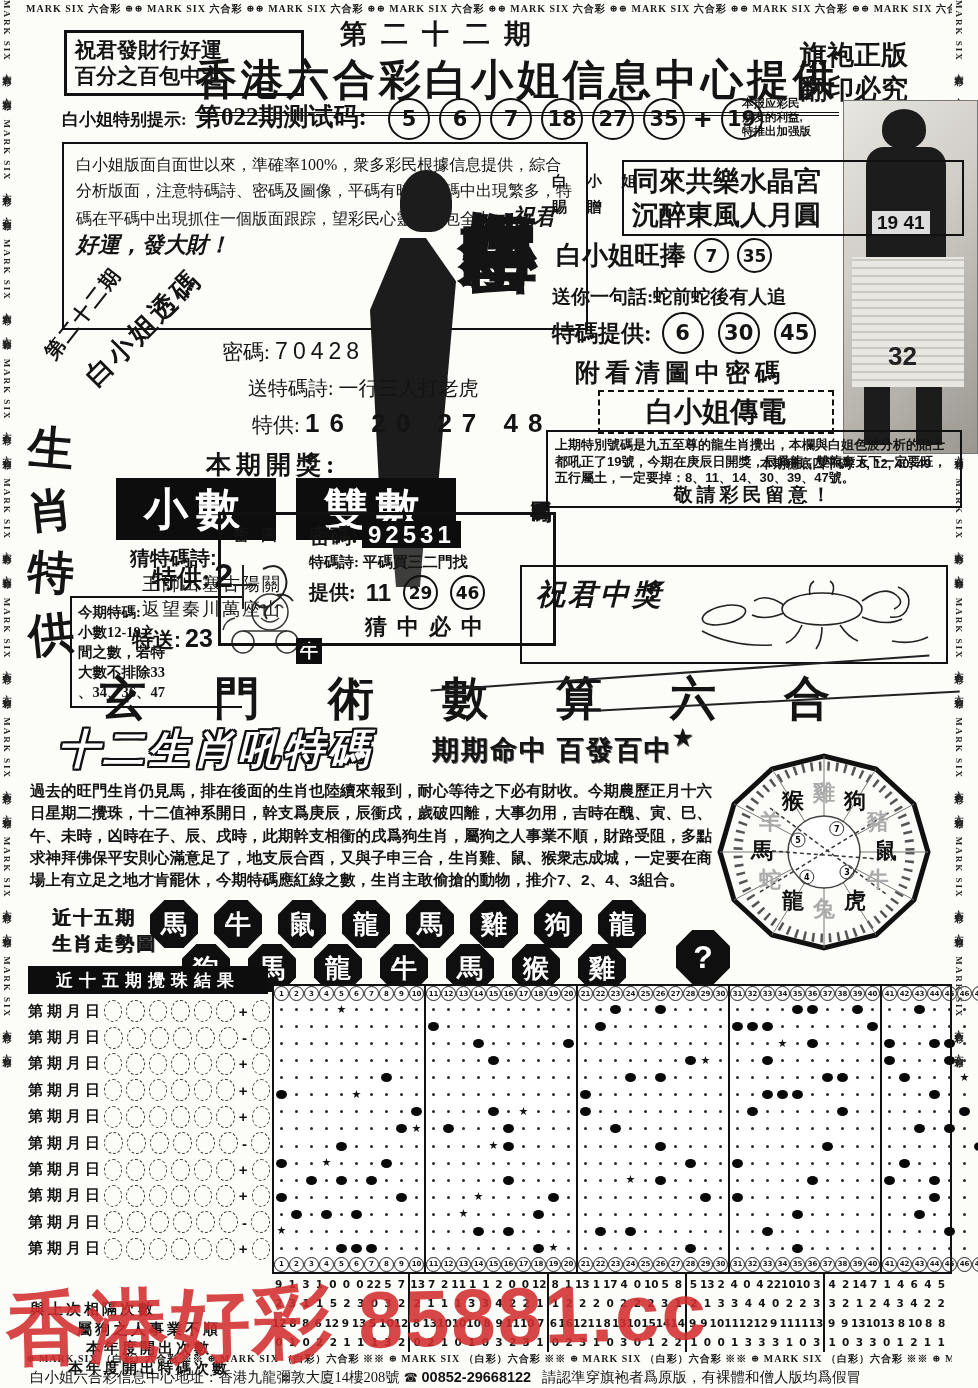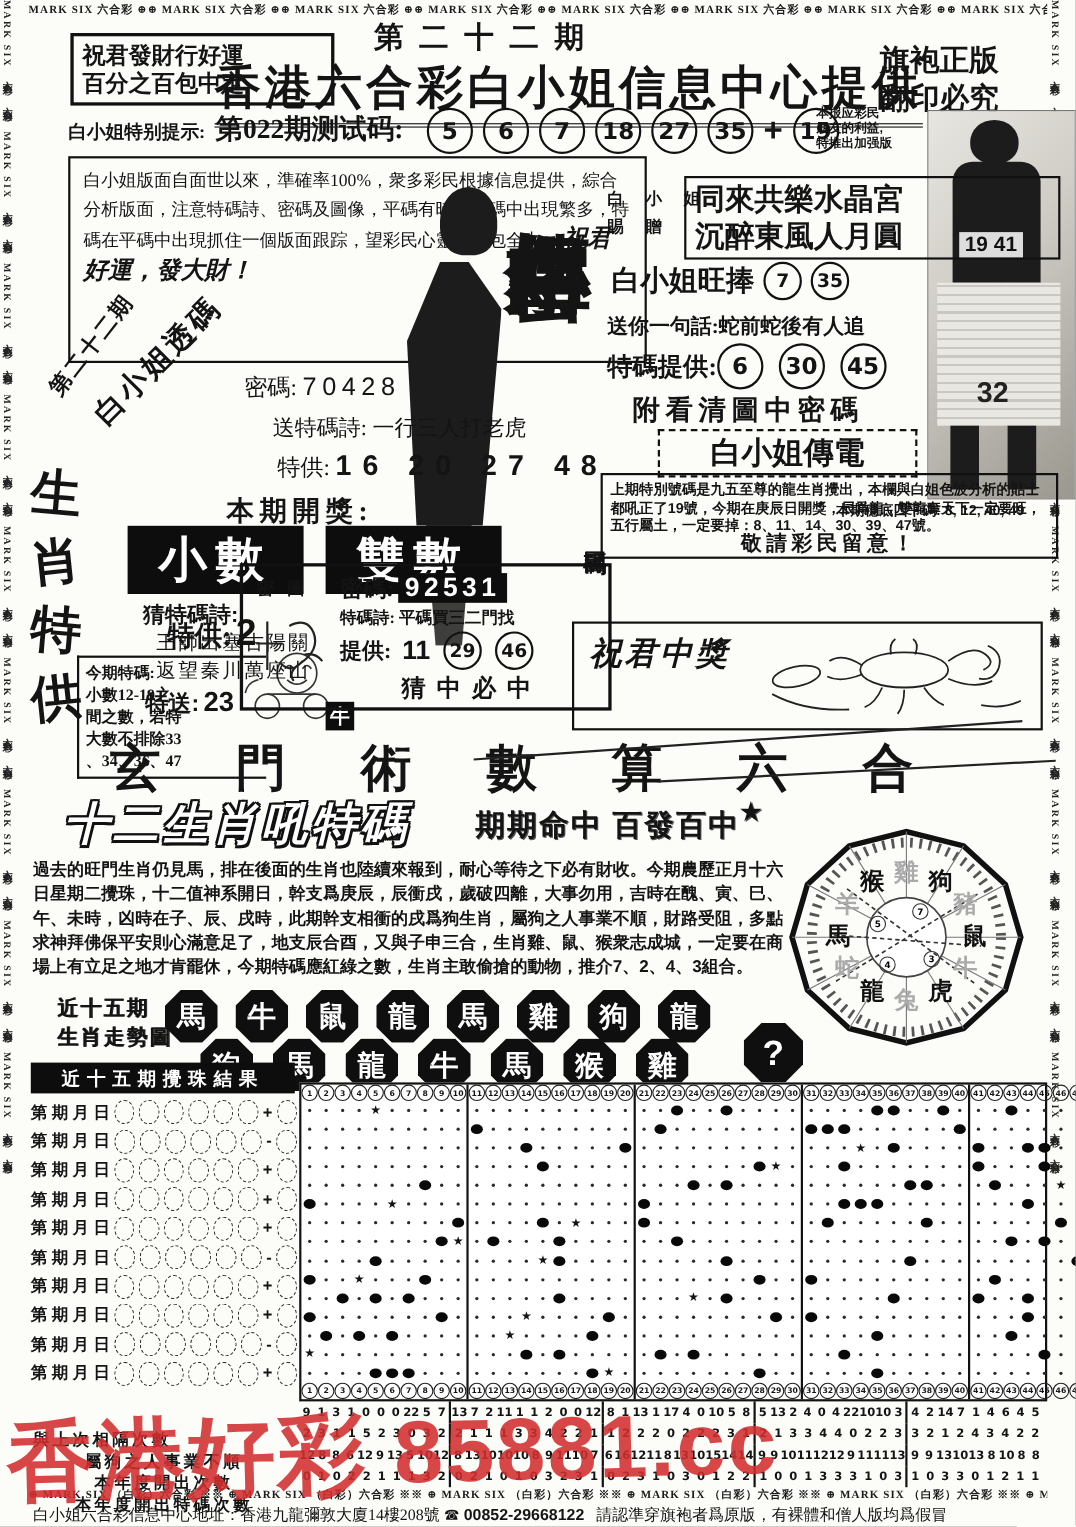--- a/index.html
+++ b/index.html
@@ -131,21 +131,21 @@
   <div class="abs" style="left:556px;top:238px;display:flex;align-items:center;gap:8px;">
     <span class="b" style="font-size:26px;">白小姐旺捧</span>
     <span id="wangNums" style="display:flex;gap:8px;">
         <span class="circ c30">7</span>
         <span class="circ c30">35</span>
       </span>
   </div>
   <div class="abs b" style="left:552px;top:284px;font-size:19px;">
     <span>送你一句話:</span><span>蛇前蛇後有人追</span>
   </div>
-  <div class="abs" style="left:552px;top:312px;display:flex;align-items:center;">
+  <div class="abs" style="left:552px;top:312px;display:flex;align-items:center;gap:10px;">
     <span class="b" style="font-size:23px;">特碼提供:</span>
     <span id="tmNums" style="display:flex;gap:14px;">
         <span class="circ c36">6</span>
         <span class="circ c36">30</span>
         <span class="circ c36">45</span>
       </span>
   </div>
   <div class="abs b" style="left:575px;top:356px;font-size:25px;letter-spacing:5px;">附看清圖中密碼</div>
   <div class="abs b" style="left:598px;top:390px;width:232px;border:2px dashed #111;text-align:center;font-size:28px;padding:1px 0;">白小姐傳電</div>
   <div class="abs box sans" style="left:546px;top:430px;width:398px;padding:5px 7px 3px;font-size:13px;font-weight:bold;line-height:16.5px;">

